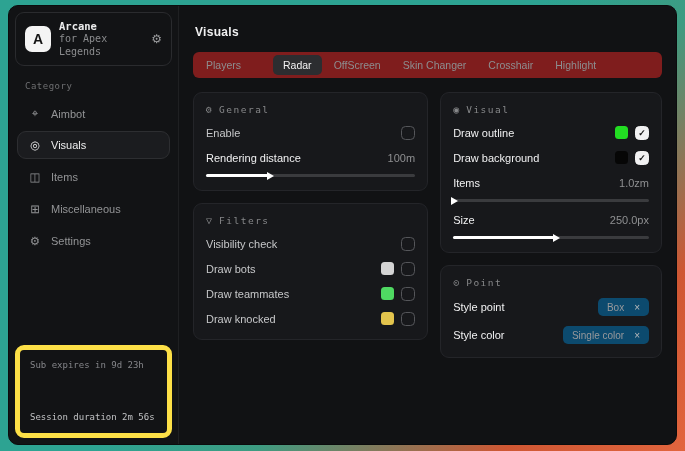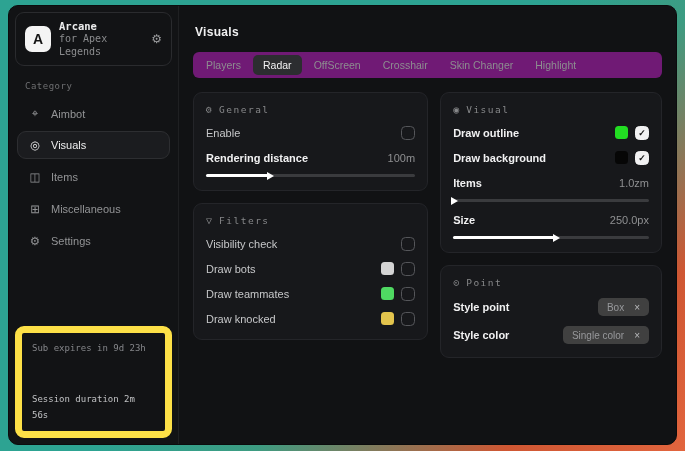--- a/index.html
+++ b/index.html
@@ -21,46 +21,46 @@
   .logo-badge { width:26px; height:26px; background:#f4f4f4; border-radius:7px; color:#141414; font-weight:bold; font-size:14px; display:flex; align-items:center; justify-content:center; }
   .logo-text { flex:1; line-height:1.25; font-family:"DejaVu Sans Mono", monospace; }
   .logo-name { font-size:10.5px; font-weight:bold; color:#ececed; }
   .logo-tagline { font-size:10px; color:#8b8c8e; }
   .logo-action { color:#9a9b9d; font-size:12px; cursor:pointer; }
   .cat-label { margin:15px 10px 7px; font-family:"DejaVu Sans Mono", monospace; font-size:9px; color:#6e6f71; letter-spacing:0.5px; }
   .nav-item { display:flex; align-items:center; gap:9px; padding:6px 10px; margin:2px 2px; color:#939496; font-size:11px; border:1px solid transparent; border-radius:9px; cursor:pointer; }
   .nav-item.active { background:#1b1c1f; border-color:#2d2e31; color:#ededee; }
   .nav-icon { width:14px; text-align:center; font-size:11.5px; }
   .spacer { flex:1; }
-  .footer-card { border:7px solid #fde047; border-radius:9px; padding:8px 10px; font-family:"DejaVu Sans Mono", monospace; font-size:9px; line-height:1.7; }
+  .footer-card { border:5px solid #fde047; border-radius:9px; padding:8px 10px; font-family:"DejaVu Sans Mono", monospace; font-size:9px; line-height:1.7; }
   .footer-line1 { color:#85868a; }
   .footer-line2 { color:#c2c3c5;margin-top:36px; }
   
   .main { flex:1; padding:12px 14px 12px 14px; display:flex; flex-direction:column; background:#111214; }
   .main-title { font-size:12px; font-weight:bold; color:#f0f0f1; margin:7px 0 0 2px; letter-spacing:0.3px; }
-  .tabbar { margin-top:13px; background:#701a75; border-radius:6px; padding:3px; display:flex; gap:2px; }
+  .tabbar { margin-top:13px; background:#7f1d1d; border-radius:6px; padding:3px; display:flex; gap:2px; }
   .tab { padding:4px 10px; font-size:10.5px; color:#8d8e90; border-radius:5px; cursor:pointer; white-space:nowrap; }
-  .tab.active { background:#2c2d30; color:#f2f2f3; }
+  .tab.active { background:#2c2d30; color:#f2f2f3;margin-left:20px; }
   .content { margin-top:14px; display:grid; grid-template-columns:1.06fr 1fr; gap:12px; align-items:start; }
   .col { display:flex; flex-direction:column; gap:12px; }
   .panel { background:#17181b; border:1px solid #242529; border-radius:9px; padding:9px 12px 13px; }
   .panel-header { display:flex; align-items:center; gap:7px; font-family:"DejaVu Sans Mono", monospace; font-size:9.5px; letter-spacing:1.5px; color:#87888a; margin:2px 0 3px; }
   .panel-header .ph-icon { font-size:10px; letter-spacing:0; }
   .row { display:flex; align-items:center; justify-content:space-between; margin-top:10px; min-height:15px; }
   .row-label { font-size:11px; color:#c6c7c9;text-align:center; }
-  .row-label.strong { color:#f1f1f2; font-weight:bold; }
+  .row-label.strong { color:#f1f1f2; font-weight:normal; }
   .row-value { font-size:11px; color:#8f9092; }
   .controls { display:flex; align-items:center; gap:7px; }
   .checkbox { width:14px; height:14px; border:1.5px solid #55565a; border-radius:4.5px; background:transparent; cursor:pointer; display:flex; align-items:center; justify-content:center; font-size:9px; color:transparent; }
   .checkbox.checked { background:#f1f1f2; border-color:#f1f1f2; color:#121212; font-weight:bold; }
   .swatch { width:13px; height:13px; border-radius:3.5px; cursor:pointer; }
   .slider { position:relative; height:3px; background:#3a3b3e; border-radius:2px; margin-top:9px; cursor:pointer; }
   .slider .fill { position:absolute; left:0; top:0; bottom:0; background:#ffffff; border-radius:2px; }
   .slider .thumb { position:absolute; top:50%; transform:translate(-2px,-50%); width:0; height:0; border-top:4px solid transparent; border-bottom:4px solid transparent; border-left:7.5px solid #ffffff; }
-  .chip { background:#404040; border-radius:5px; padding:3.5px 9px; font-size:10px; color:#97989b; display:flex; align-items:center; gap:10px; cursor:pointer; }
+  .chip { background:#0c4a6e; border-radius:5px; padding:3.5px 9px; font-size:10px; color:#97989b; display:flex; align-items:center; gap:10px; cursor:pointer; }
   .chip-x { color:#babbbd; }
 </style>
 </head>
 <body>
 
 <div class="window">
 
   <div class="sidebar">
     <div class="logo-card">
       <div class="logo-badge">A</div>
@@ -102,22 +102,22 @@
     </div>
   </div>
 
   <div class="main">
     <div class="main-title">Visuals</div>
 
     <div class="tabbar">
       <div class="tab">Players</div>
       <div class="tab active">Radar</div>
       <div class="tab">OffScreen</div>
+      <div class="tab">Skin Changer</div>
       <div class="tab">Crosshair</div>
-      <div class="tab">Skin Changer</div>
       <div class="tab">Highlight</div>
     </div>
 
     <div class="content">
 
       <div class="col">
 
         <div class="panel">
           <div class="panel-header">
             <span class="ph-icon">⚙</span>

